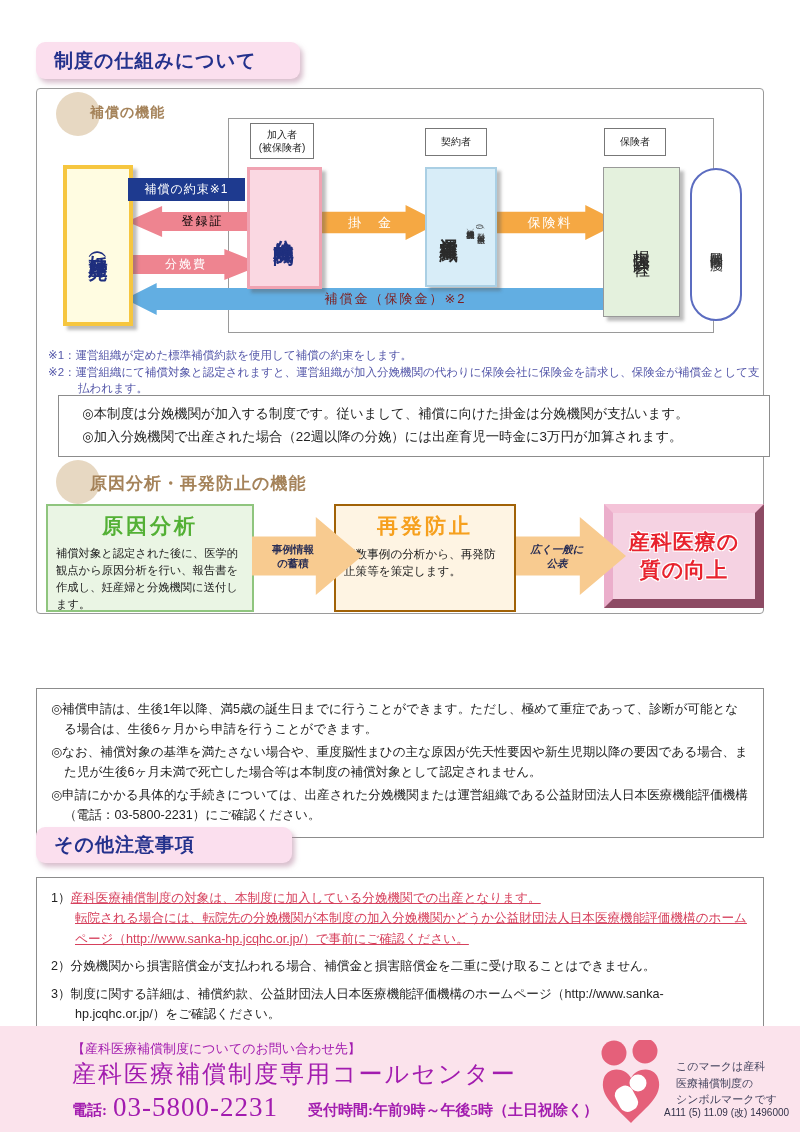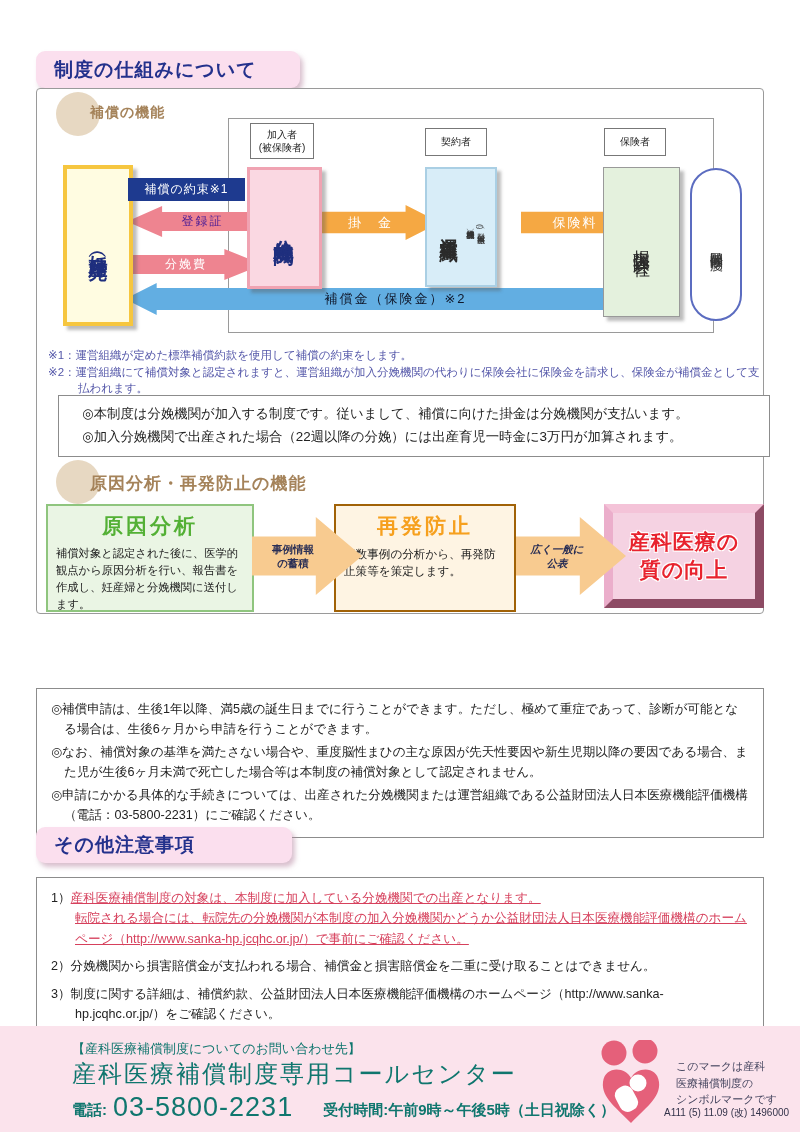--- a/index.html
+++ b/index.html
@@ -45,23 +45,23 @@
     position:absolute; background:#fff; border:2px solid #5B6CC0; border-radius:26px;
     display:flex; align-items:center; justify-content:center; color:#333; font-size:13px;
     letter-spacing:1px; z-index:4;
   }
   .bar {
     position:absolute; background:#1E3A8F; color:#fff; font-size:12px;
     display:flex; align-items:center; justify-content:center; z-index:2; letter-spacing:1px;
   }
   .arr { position:absolute; display:flex; align-items:center; justify-content:center; font-size:12px; z-index:1; letter-spacing:2px; }
   .salmon { background:#EE8490; color:#fff; }
-  .salmon-lt { color:#4c1d95; }
+  .salmon-lt { color:#000000; }
   .orange { background:#F5A843; color:#fff; font-size:13px; }
-  .blue   { background:#62AEE2; color:#0f172a; font-size:13px; }
+  .blue   { background:#62AEE2; color:#7f1d1d; font-size:13px; }
   .peach  { background:#F8CB90; color:#2A2F55; font-size:10.5px; font-weight:bold; letter-spacing:0; line-height:1.35; text-align:center; }
   .arr-r  { clip-path:polygon(0 19%, 72% 19%, 72% 0, 100% 50%, 72% 100%, 72% 81%, 0 81%); }
   .arr-l  { clip-path:polygon(100% 19%, 26% 19%, 26% 0, 0 50%, 26% 100%, 26% 81%, 100% 81%); }
   .arr-l-long { clip-path:polygon(100% 16%, 6.2% 16%, 6.2% 0, 0 50%, 6.2% 100%, 6.2% 84%, 100% 84%); }
   .arr-fat { clip-path:polygon(0 25%, 58% 25%, 58% 0, 100% 50%, 58% 100%, 58% 75%, 0 75%); }
 
   .notes { position:absolute; color:#5457A9; font-size:11.5px; line-height:1.45; }
   .note-line { padding-left:30px; text-indent:-30px; }
   .infobox {
     position:absolute; border:1.5px solid #8c8c8c; background:#fff;
@@ -82,30 +82,30 @@
     text-shadow:1px 1px 0 #fff,-1px -1px 0 #fff,1px -1px 0 #fff,-1px 1px 0 #fff;
   }
 
   .bigbox { position:absolute; border:1.5px solid #8c8c8c; background:#fff; padding:10px 14px; font-size:12.6px; line-height:1.62; color:#222; }
   .hang { padding-left:13px; text-indent:-13px; margin:0 0 2px 0; }
   .numitem { padding-left:24px; text-indent:-24px; margin:0 0 7px 0; }
   .redtext { color:#D6405C; text-decoration:underline; }
 
   
   .footer { position:absolute; left:0; top:1026px; width:800px; height:106px; background:#FBE3EC; }
-  .f-navy { color:#0f766e; }
+  .f-navy { color:#a21caf;font-family:Liberation Serif, serif; }
   .telrow { position:absolute; display:flex; align-items:flex-end; gap:6px; }
   .code { position:absolute; font-size:10px; color:#33334a; }
 </style>
 </head>
 <body>
 
 <div class="page">
 
-  <div class="pill" style="left:36px;top:51px;width:246px;height:37px;">制度の仕組みについて</div>
+  <div class="pill" style="left:36px;top:42px;width:246px;height:37px;">制度の仕組みについて</div>
 
   <div class="panel" style="left:36px;top:88px;width:726px;height:524px;"></div>
 
   <div class="bullet" style="left:56px;top:92px;"></div>
   <div class="sec-head" style="left:90px;top:104px;">補償の機能</div>
 
   <div class="dframe" style="left:228px;top:118px;width:484px;height:213px;"></div>
 
   <div class="rolelabel pre" style="left:250px;top:123px;width:62px;height:34px;">加入者
 (被保険者)</div>
@@ -135,21 +135,21 @@
   </div>
 
   <div class="bar" style="left:128px;top:178px;width:117px;height:23px;">補償の約束※1</div>
 
   <div class="arr salmon salmon-lt arr-l" style="left:127px;top:206px;width:119px;height:31px;padding-left:16px;">登録証</div>
 
   <div class="arr salmon arr-r" style="left:125px;top:249px;width:122px;height:31px;padding-right:16px;">分娩費</div>
 
   <div class="arr orange arr-r" style="left:317px;top:205px;width:107px;height:35px;padding-right:16px;">掛　金</div>
 
-  <div class="arr orange arr-r" style="left:521px;top:205px;width:108px;height:35px;padding-right:16px;">保険料</div>
+  <div class="arr orange arr-r" style="left:496px;top:205px;width:108px;height:35px;padding-right:16px;">保険料</div>
 
   <div class="arr blue arr-l-long" style="left:125px;top:283px;width:481px;height:32px;padding-left:30px;">補償金（保険金）※2</div>
 
   <div class="notes" style="left:48px;top:347px;width:712px;">
     <div class="note-line">※1：運営組織が定めた標準補償約款を使用して補償の約束をします。</div>
     <div class="note-line">※2：運営組織にて補償対象と認定されますと、運営組織が加入分娩機関の代わりに保険会社に保険金を請求し、保険金が補償金として支払われます。</div>
   </div>
 
   <div class="infobox" style="left:58px;top:395px;width:664px;">
     <div>◎本制度は分娩機関が加入する制度です。従いまして、補償に向けた掛金は分娩機関が支払います。</div>

